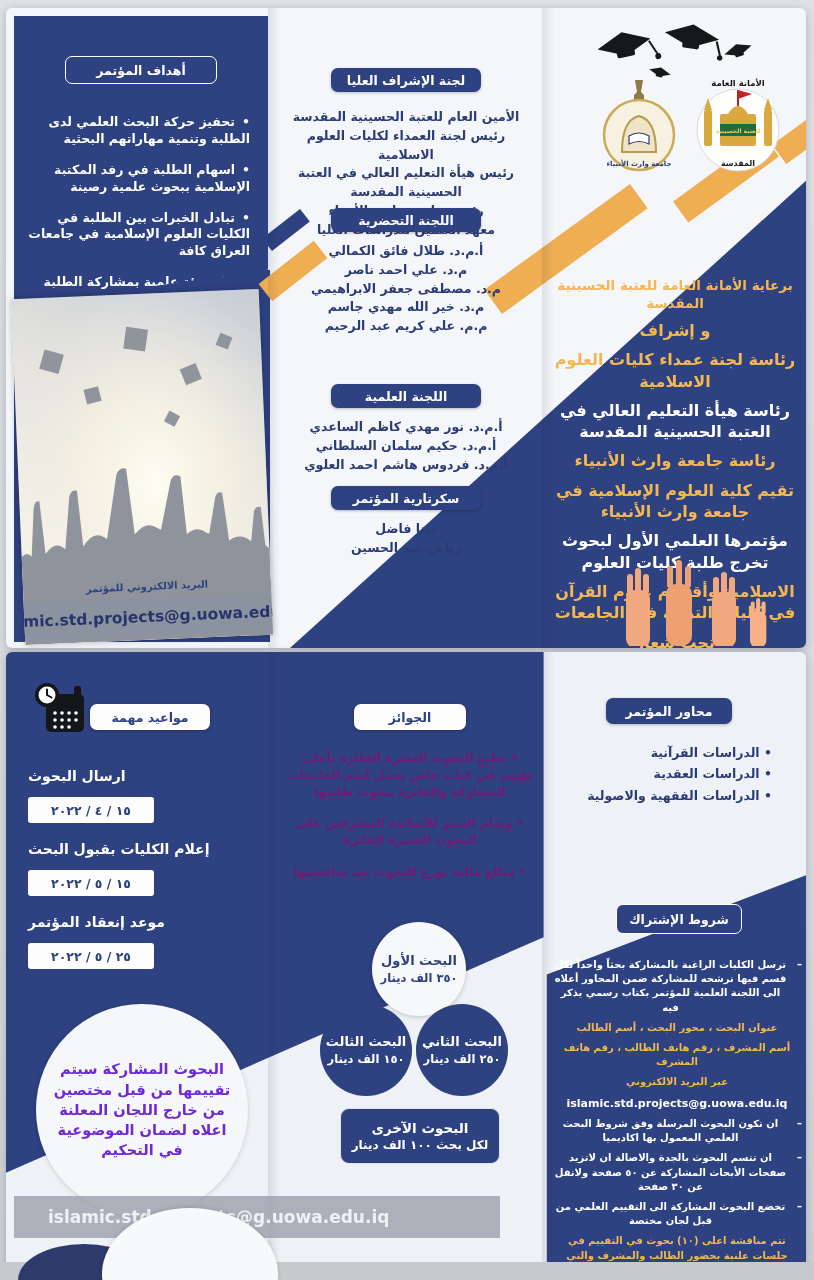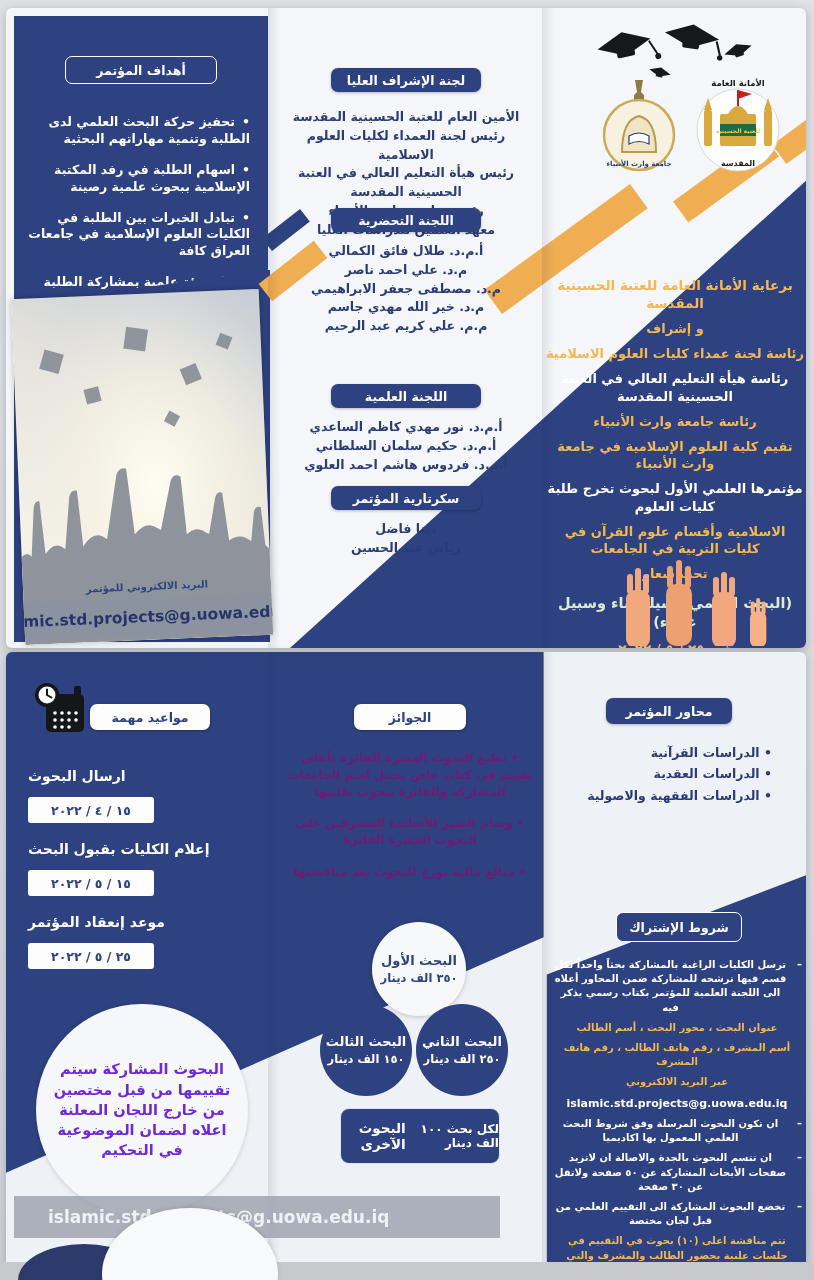--- a/index.html
+++ b/index.html
@@ -38,21 +38,21 @@
          background:linear-gradient(205deg,#c7cdd6 0%,#e6e4dd 38%,#f6f2e8 75%);
          overflow:hidden;box-shadow:0 0 6px rgba(0,0,0,.25);}
   .photo-email-label{position:absolute;bottom:48px;left:0;right:0;text-align:center;
          color:#2e4180;font-size:10px;font-weight:700;direction:rtl;z-index:2;}
   .photo-email-bar{position:absolute;bottom:4px;left:-8px;right:-8px;height:38px;
          background:rgba(140,148,162,.78);display:flex;align-items:center;justify-content:center;
          color:#273469;font-size:15.5px;font-weight:700;z-index:2;direction:ltr;}
   
   .poster{left:540px;top:268px;width:258px;display:flex;flex-direction:column;gap:7.5px;
           direction:rtl;text-align:center;z-index:5;}
-  .pl{font-weight:700;line-height:1.35;font-size:13px;}
+  .pl{font-weight:700;line-height:1.35;font-size:16px;}
   .py{color:#f3b851}.pw{color:#fff}.pg{color:#d9ecd3}
   .pl.big{font-size:13.5px}.pl.slogan{font-size:14.5px;margin-top:3px}
   
   .dates{left:22px;top:98px;width:232px;display:flex;flex-direction:column;align-items:flex-start;z-index:5;position:absolute;}
   .dlabel{color:#fff;font-weight:700;font-size:14px;direction:rtl;margin-top:18px;}
   .dbox{background:#fdfdfe;width:126px;height:26px;border-radius:3px;display:flex;align-items:center;
         justify-content:center;color:#2e4180;font-weight:700;font-size:12.5px;margin-top:13px;}
   
   .note-circle{left:30px;top:352px;width:212px;height:212px;border-radius:50%;background:#f5f7fa;
         display:flex;align-items:center;justify-content:center;text-align:center;direction:rtl;
@@ -62,21 +62,21 @@
   .pbullets{left:280px;top:98px;width:248px;display:flex;flex-direction:column;gap:15px;direction:rtl;
         color:#701a75;font-weight:700;font-size:12px;line-height:1.4;text-align:center;z-index:5;position:absolute;}
   .pbullets div::before{content:"• ";}
   .pcircle{position:absolute;border-radius:50%;display:flex;flex-direction:column;align-items:center;
         justify-content:center;gap:3px;z-index:5;text-align:center;}
   .pcircle .pt{font-size:13px;font-weight:700;direction:rtl;}
   .pcircle .pa{font-size:11.5px;font-weight:700;direction:ltr;}
   .pc-white{background:#f6f8fa;color:#2e4180;box-shadow:0 1px 5px rgba(0,0,0,.2);}
   .pc-blue{background:#2e4180;color:#fff;}
   .others-box{left:334px;top:456px;width:158px;height:54px;background:#2e4180;border-radius:9px;
-        border:1px solid #dfe5ee;display:flex;flex-direction:row;align-items:center;justify-content:center;
+        border:1px solid #dfe5ee;display:flex;flex-direction:column;align-items:center;justify-content:center;
         gap:2px;color:#fff;z-index:5;}
   .others-box .pt{font-size:13.5px;font-weight:700;direction:rtl;}
   .others-box .pa{font-size:12px;font-weight:700;direction:rtl;}
   
   .axes{left:566px;top:90px;width:200px;direction:rtl;color:#2b3b76;font-weight:700;font-size:12.5px;
         line-height:1.7;text-align:right;z-index:5;position:absolute;}
   .axes div::before{content:"•  ";}
   
   .conds{left:546px;top:306px;width:250px;display:flex;flex-direction:column;gap:6px;direction:rtl;
         font-size:10px;font-weight:700;line-height:1.42;text-align:center;z-index:5;position:absolute;}
@@ -357,21 +357,21 @@
       <div class="pa">لكل بحث ١٠٠ الف دينار</div>
     </div>
 
     <div class="badge badge-dark abs z5" style="left:600px;top:46px;width:126px;height:26px;">محاور المؤتمر</div>
     <div class="axes">
       <div>الدراسات القرآنية</div>
       <div>الدراسات العقدية</div>
       <div>الدراسات الفقهية والاصولية</div>
     </div>
 
-    <div class="badge badge-outline abs z5" style="left:610px;top:260px;width:124px;height:28px;">شروط الإشتراك</div>
+    <div class="badge badge-outline abs z5" style="left:610px;top:252px;width:124px;height:28px;">شروط الإشتراك</div>
     <div class="conds">
       <div class="cw cdash">ترسل الكليات الراغبة بالمشاركة بحثاً واحداً لكل قسم فيها ترشحه للمشاركة ضمن المحاور أعلاه الى اللجنة العلمية للمؤتمر بكتاب رسمي يذكر فيه</div>
       <div class="cy">عنوان البحث ، محور البحث ، أسم الطالب</div>
       <div class="cy">أسم المشرف ، رقم هاتف الطالب ، رقم هاتف المشرف</div>
       <div class="cy">عبر البريد الالكتروني</div>
       <div class="cemail">islamic.std.projects@g.uowa.edu.iq</div>
       <div class="cw cdash">ان تكون البحوث المرسلة وفق شروط البحث العلمي المعمول بها اكاديميا</div>
       <div class="cw cdash">ان تتسم البحوث بالجدة والاصالة ان لاتزيد صفحات الأبحاث المشاركة عن ٥٠ صفحة ولاتقل عن ٣٠ صفحة</div>
       <div class="cw cdash">تخضع البحوث المشاركة الى التقييم العلمي من قبل لجان مختصة</div>
       <div class="cy">تتم مناقشة اعلى (١٠) بحوث في التقييم في جلسات علنية بحضور الطالب والمشرف والتي وفقها ستتحدد الابحاث الفائزة الثلاثة بالمراتب الأولى والثانية والثالثة</div>

